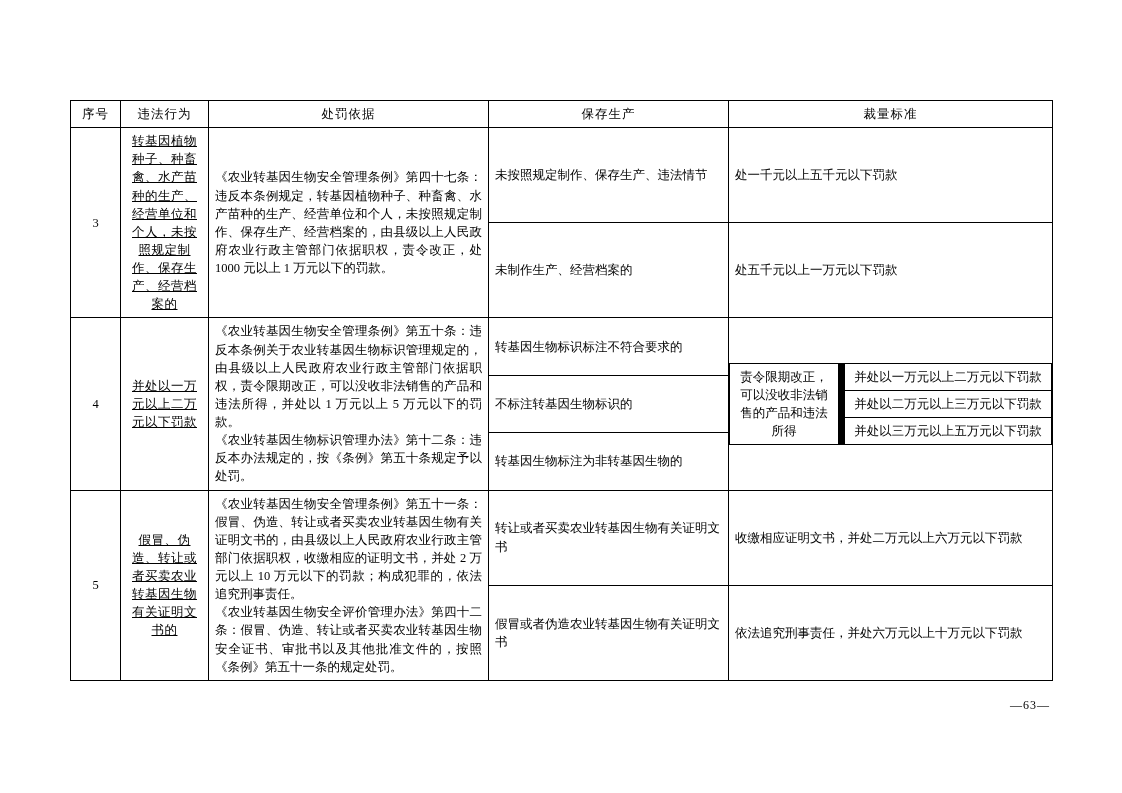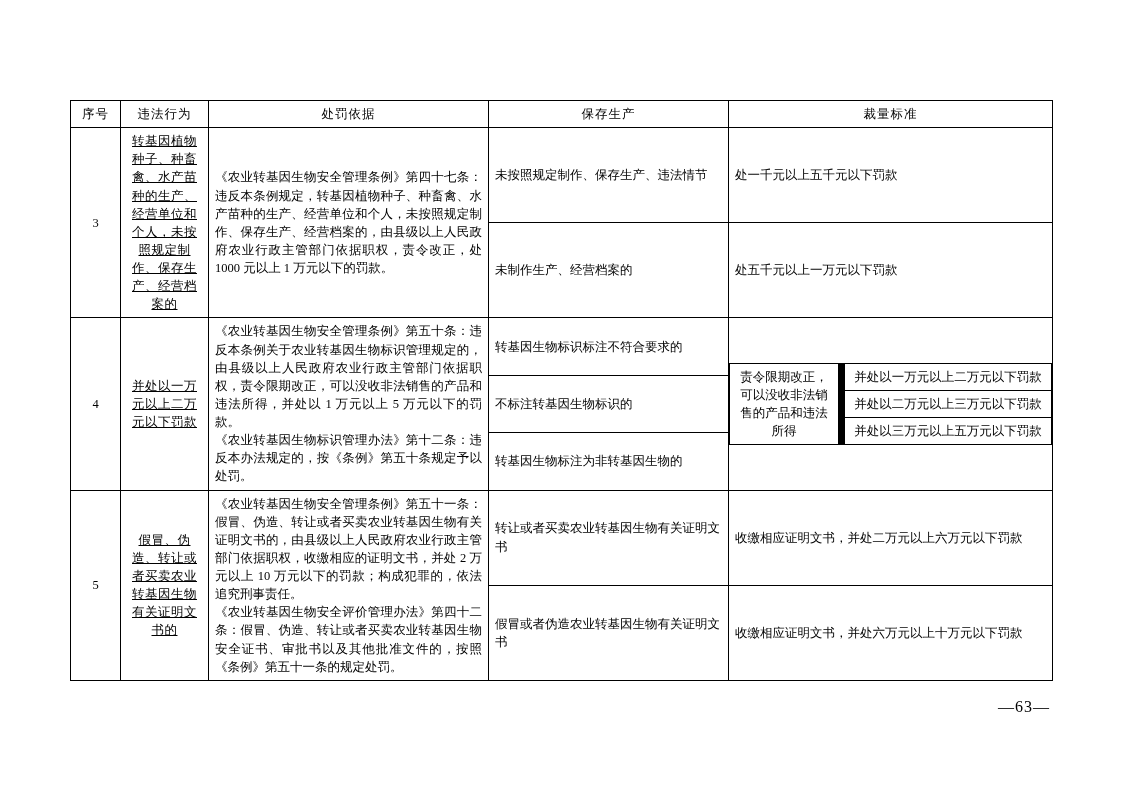--- a/index.html
+++ b/index.html
@@ -72,21 +72,21 @@
     border-right: 7px solid #000000;
     border-radius: 12px;
   }
   .nested tr + tr td.sub-right {
     border-top: 1px solid #404040;
   }
   .page-number {
     position: absolute;
     right: 72px;
     top: 698px;
-    font-size: 16px;
+    font-size: 12px;
     letter-spacing: 1px;
   }
 </style>
 </head>
 <body>
 
 <div class="page">
 
   <table class="law-table">
     <colgroup>
@@ -156,21 +156,21 @@
       <tr>
         <td class="cell-no" rowspan="2">5</td>
         <td class="cell-act" rowspan="2">假冒、伪造、转让或者买卖农业转基因生物有关证明文书的</td>
         <td class="cell-basis" rowspan="2" style="white-space:pre-line;">《农业转基因生物安全管理条例》第五十一条：假冒、伪造、转让或者买卖农业转基因生物有关证明文书的，由县级以上人民政府农业行政主管部门依据职权，收缴相应的证明文书，并处 2 万元以上 10 万元以下的罚款；构成犯罪的，依法追究刑事责任。
 《农业转基因生物安全评价管理办法》第四十二条：假冒、伪造、转让或者买卖农业转基因生物安全证书、审批书以及其他批准文件的，按照《条例》第五十一条的规定处罚。</td>
         <td class="cell-case">转让或者买卖农业转基因生物有关证明文书</td>
         <td class="cell-std">收缴相应证明文书，并处二万元以上六万元以下罚款</td>
       </tr>
       <tr>
         <td class="cell-case">假冒或者伪造农业转基因生物有关证明文书</td>
-        <td class="cell-std">收缴相应证明文书，并处六万元以上十万元以下罚款</td>
+        <td class="cell-std">依法追究刑事责任，并处六万元以上十万元以下罚款</td>
       </tr>
 
     </tbody>
   </table>
 
   <div class="page-number">—63—</div>
 
 </div>
 
 </body></html>

